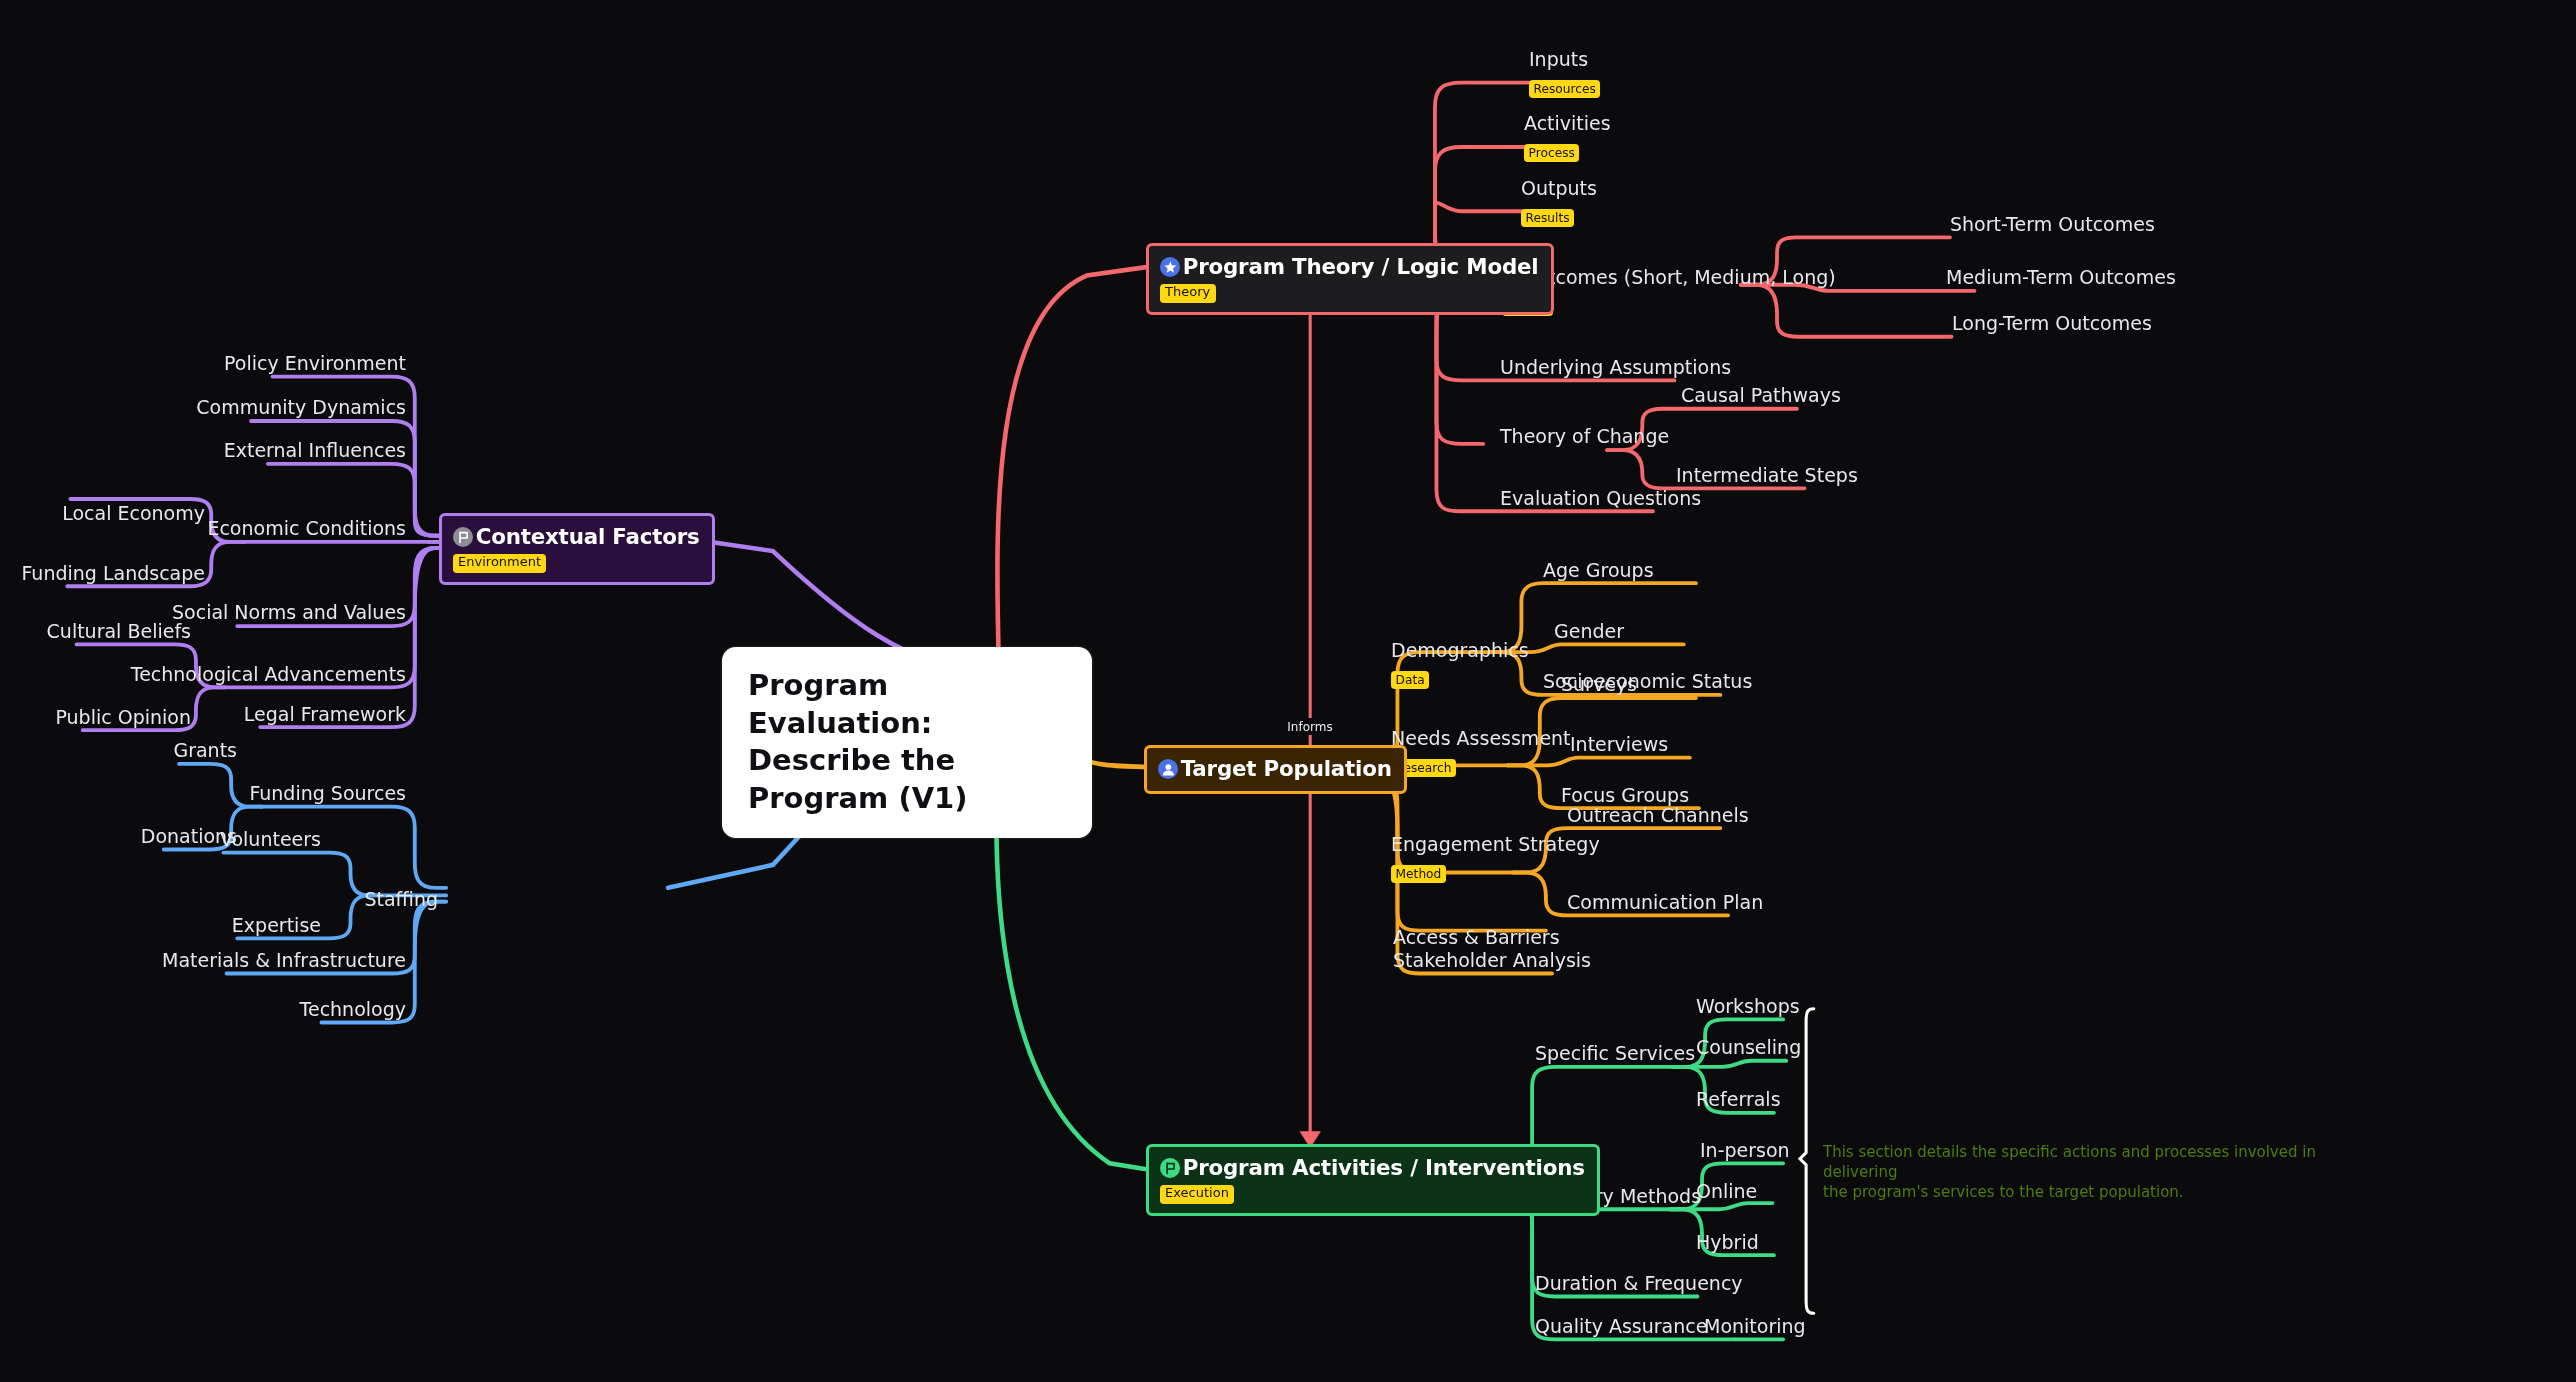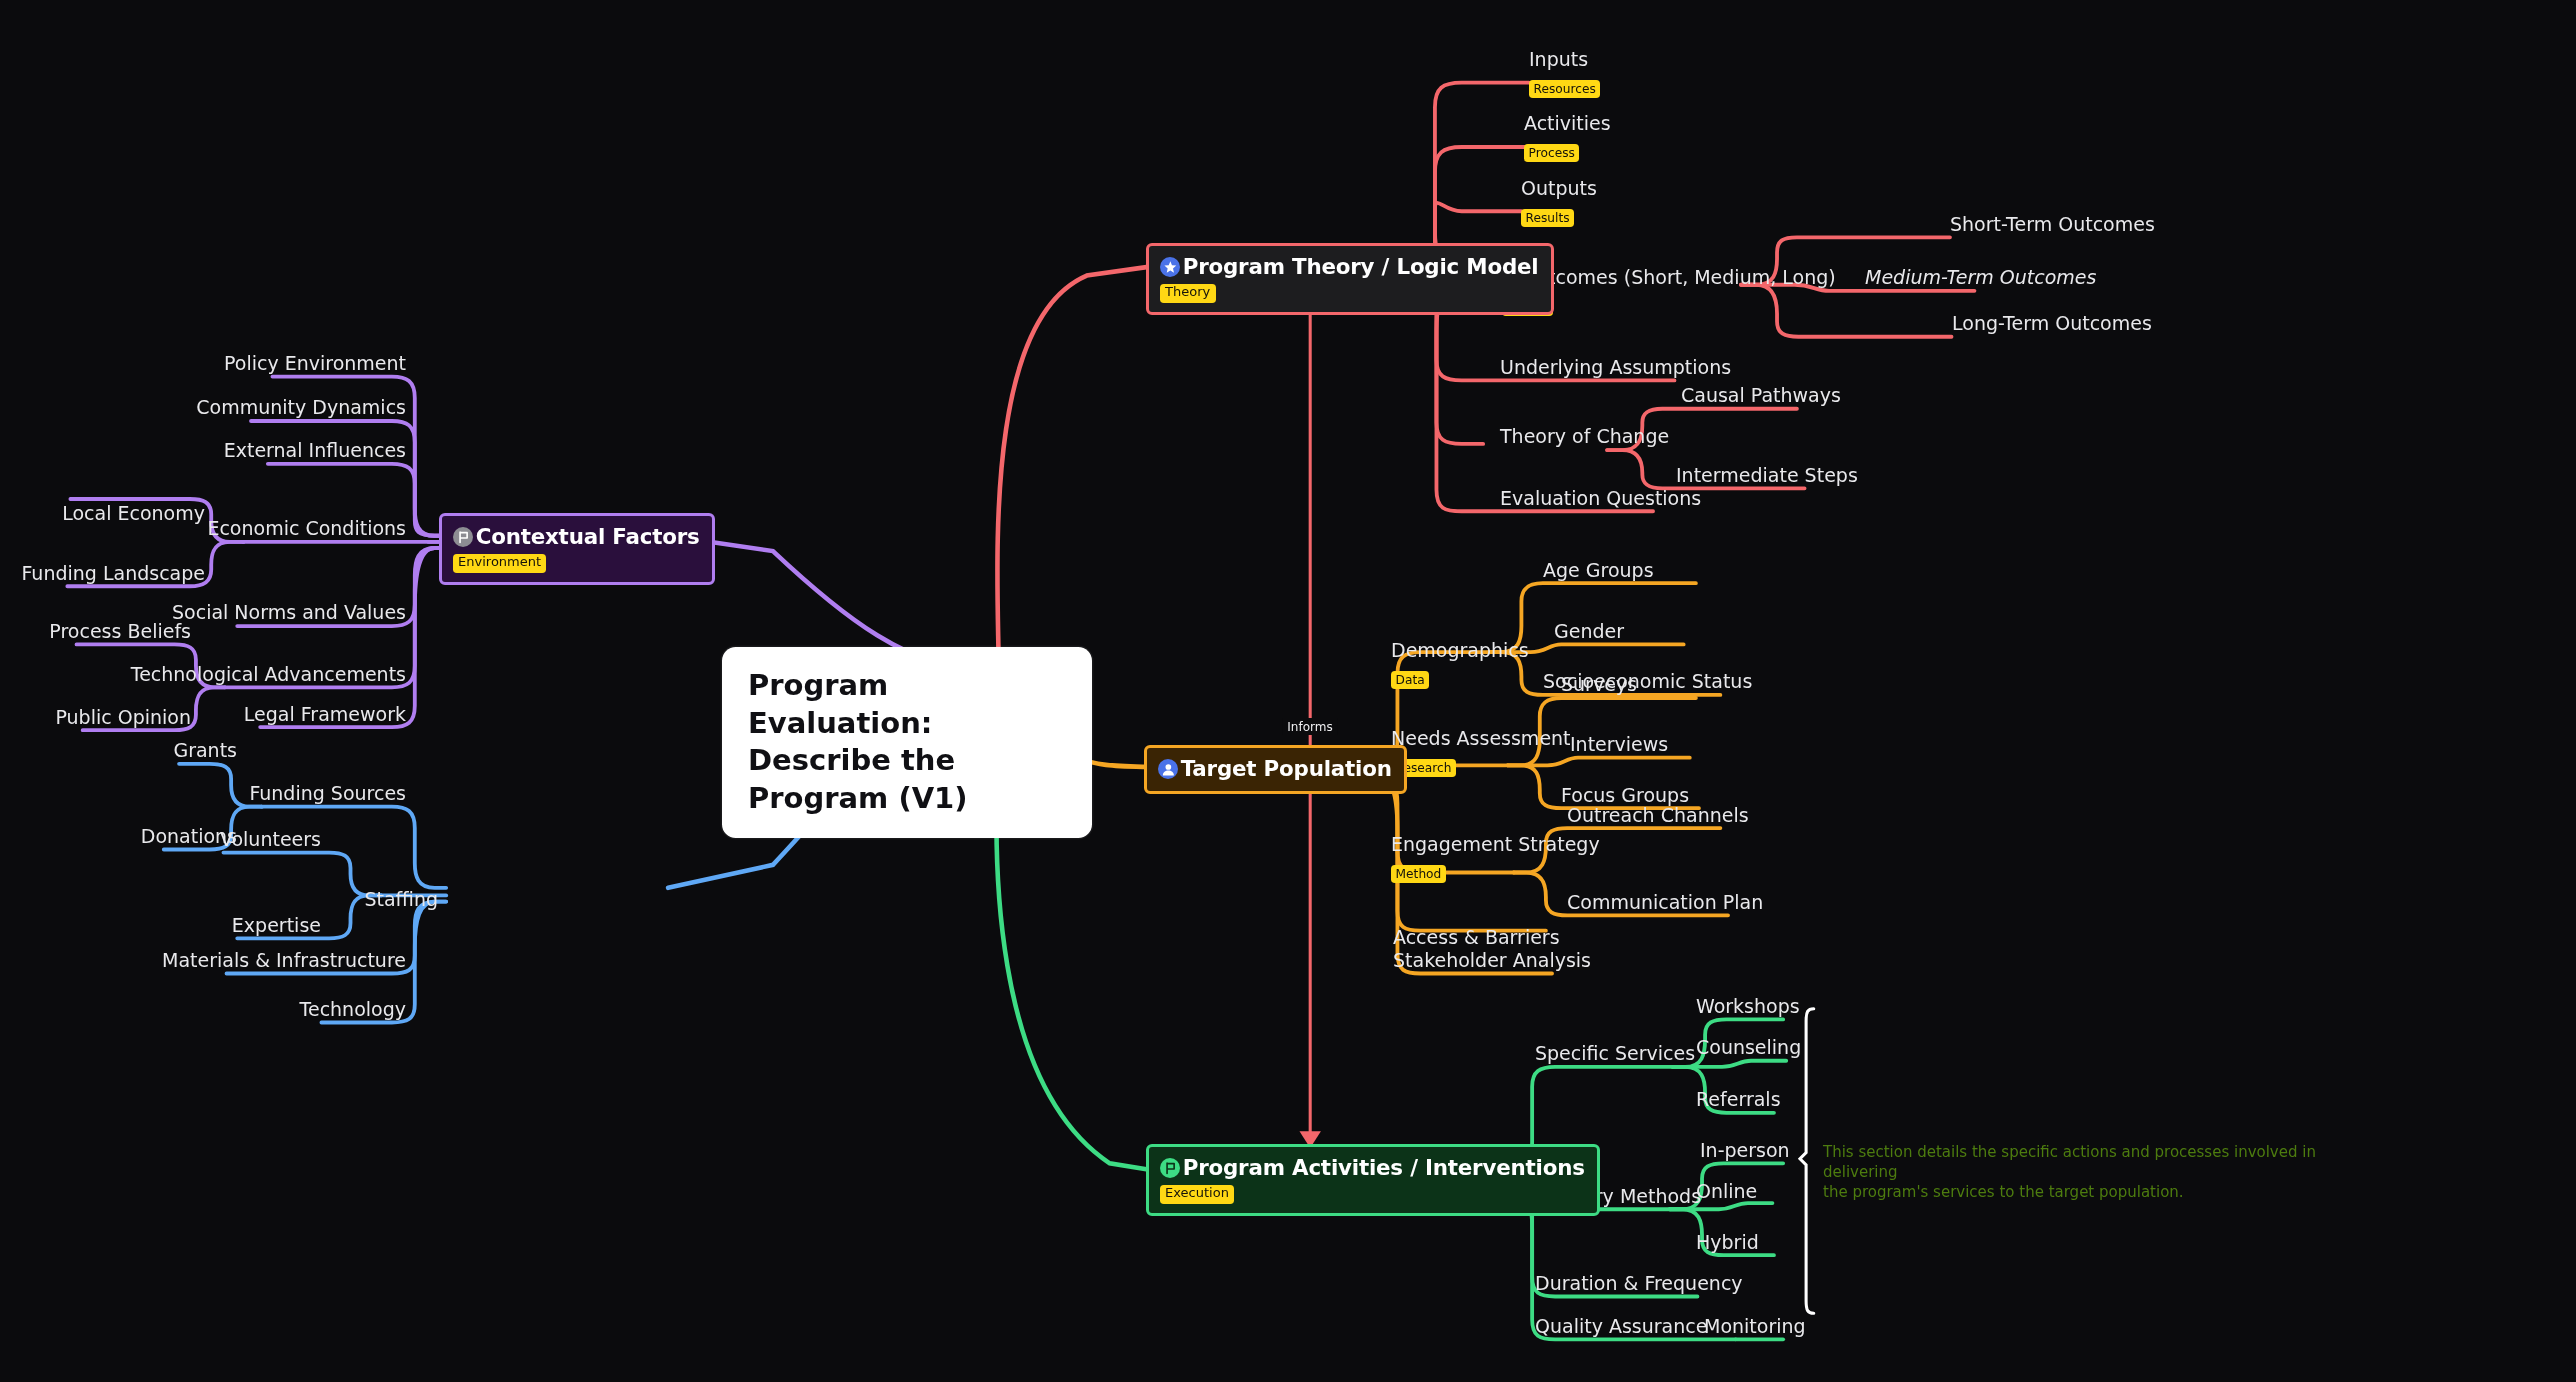--- a/index.html
+++ b/index.html
@@ -270,21 +270,21 @@
       <span class="leaf-icon">
         <svg width="17.6" height="17.6" viewBox="0 0 24 24">
             <polygon points="12,5 13.9,9.6 18.9,10 15.1,13.3 16.2,18.2 12,15.6 7.8,18.2 8.9,13.3 5.1,10 10.1,9.6" fill="#ffffff"></polygon>
           </svg>
       </span>
       <span>Outcomes (Short, Medium, Long)</span>
     </div>
     <span class="badge-wrap"><span class="badge sm">Impact</span></span>
   </div>
   <div class="leaf right" style="left:1950px; top:236px; transform:translateY(-100%);">Short-Term Outcomes</div>
-  <div class="leaf right" style="left:1865px; top:289px; transform:translateY(-100%);font-style:italic;">Medium-Term Outcomes</div>
+  <div class="leaf right" style="left:1946px; top:289px; transform:translateY(-100%);">Medium-Term Outcomes</div>
   <div class="leaf right" style="left:1952px; top:335px; transform:translateY(-100%);">Long-Term Outcomes</div>
 
   <div class="leaf right" style="left:1500px; top:379px; transform:translateY(-100%);">Underlying Assumptions</div>
   <div class="leaf right" style="left:1500px; top:448px; transform:translateY(-100%);">Theory of Change</div>
   <div class="leaf right" style="left:1681px; top:407px; transform:translateY(-100%);">Causal Pathways</div>
   <div class="leaf right" style="left:1676px; top:487px; transform:translateY(-100%);">Intermediate Steps</div>
   <div class="leaf right" style="left:1500px; top:510px; transform:translateY(-100%);">Evaluation Questions</div>
 
   <div class="branch-node" style="left:439px; top:513px; border-color:#b07ef0; background:#2a0f3c;">
     <div class="branch-title">
@@ -298,21 +298,21 @@
     <span class="badge">Environment</span>
   </div>
 
   <div class="leaf left" style="left:406px; top:375px; transform:translate(-100%,-100%);">Policy Environment</div>
   <div class="leaf left" style="left:406px; top:419px; transform:translate(-100%,-100%);">Community Dynamics</div>
   <div class="leaf left" style="left:406px; top:462px; transform:translate(-100%,-100%);">External Influences</div>
   <div class="leaf left" style="left:406px; top:540px; transform:translate(-100%,-100%);">Economic Conditions</div>
   <div class="leaf left" style="left:205px; top:497px; transform:translate(-100%,-100%);margin-top:28px;">Local Economy</div>
   <div class="leaf left" style="left:205px; top:585px; transform:translate(-100%,-100%);">Funding Landscape</div>
   <div class="leaf left" style="left:406px; top:624px; transform:translate(-100%,-100%);">Social Norms and Values</div>
-  <div class="leaf left" style="left:191px; top:643px; transform:translate(-100%,-100%);">Process Beliefs</div>
+  <div class="leaf left" style="left:191px; top:643px; transform:translate(-100%,-100%);">Cultural Beliefs</div>
   <div class="leaf left" style="left:191px; top:729px; transform:translate(-100%,-100%);">Public Opinion</div>
   <div class="leaf left" style="left:406px; top:686px; transform:translate(-100%,-100%);">Technological Advancements</div>
   <div class="leaf left" style="left:406px; top:726px; transform:translate(-100%,-100%);">Legal Framework</div>
 
 
   <div class="leaf left" style="left:406px; top:805px; transform:translate(-100%,-100%);">Funding Sources</div>
   <div class="leaf left" style="left:237px; top:762px; transform:translate(-100%,-100%);">Grants</div>
   <div class="leaf left" style="left:237px; top:848px; transform:translate(-100%,-100%);">Donations</div>
   <div class="leaf left" style="left:406px; top:911px; transform:translate(-100%,-100%);margin-left:32px;">Staffing</div>
   <div class="leaf left" style="left:321px; top:851px; transform:translate(-100%,-100%);">Volunteers</div>

